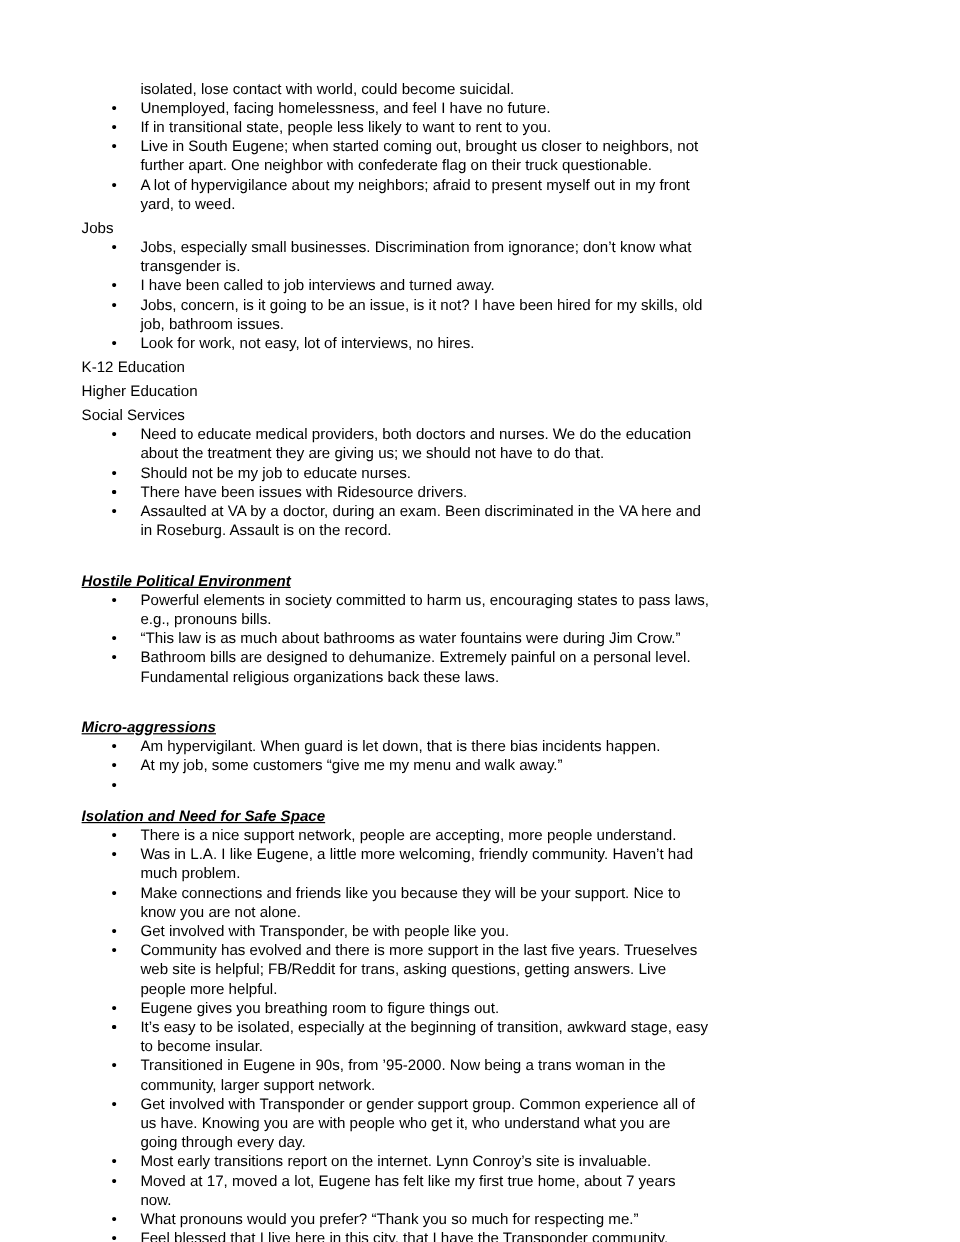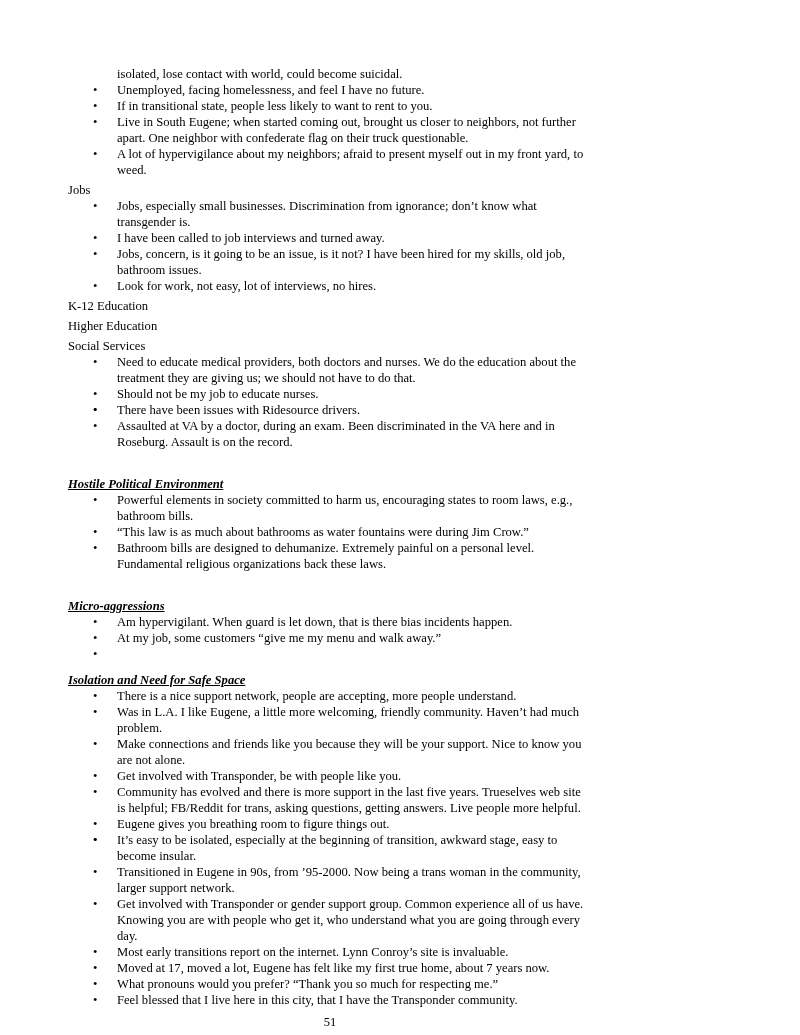--- a/index.html
+++ b/index.html
@@ -7,21 +7,21 @@
     padding: 0;
     background: #ffffff;
   }
   .page {
     width: 660px;
     height: 1035px;
     box-sizing: border-box;
     padding: 66px 68px 0 68px;
     background: #ffffff;
     color: #000000;
-    font-family: Liberation Serif, serif;
+    font-family: Liberation Sans, sans-serif;
     font-size: 12.6px;
     line-height: 16px;
     overflow: hidden;
     position: relative;
   }
   .section { margin: 0; }
   .section + .section { margin-top: 4px; }
   .section--emphasis { margin-top: 26px !important; }
   .section-heading {
     font-size: 12.6px;
@@ -93,21 +93,21 @@
           <li><span class="marker">•</span><span>Need to educate medical providers, both doctors and nurses. We do the education about the treatment they are giving us; we should not have to do that.</span></li>
           <li><span class="marker">•</span><span>Should not be my job to educate nurses.</span></li>
           <li><span class="marker">•</span></li>
           <li><span class="marker">•</span><span>There have been issues with Ridesource drivers.</span></li>
           <li><span class="marker">•</span><span>Assaulted at VA by a doctor, during an exam. Been discriminated in the VA here and in Roseburg. Assault is on the record.</span></li>
         </ul>
       </section>
       <section class="section section--emphasis">
         <h2 class="section-heading">Hostile Political Environment</h2>
         <ul class="bullets">
-          <li><span class="marker">•</span><span>Powerful elements in society committed to harm us, encouraging states to room laws, e.g., bathroom bills.</span></li>
+          <li><span class="marker">•</span><span>Powerful elements in society committed to harm us, encouraging states to pass laws, e.g., pronouns bills.</span></li>
           <li><span class="marker">•</span><span>“This law is as much about bathrooms as water fountains were during Jim Crow.”</span></li>
           <li><span class="marker">•</span><span>Bathroom bills are designed to dehumanize. Extremely painful on a personal level. Fundamental religious organizations back these laws.</span></li>
         </ul>
       </section>
       <section class="section section--emphasis">
         <h2 class="section-heading">Micro-aggressions</h2>
         <ul class="bullets">
           <li><span class="marker">•</span><span>Am hypervigilant. When guard is let down, that is there bias incidents happen.</span></li>
           <li><span class="marker">•</span><span>At my job, some customers “give me my menu and walk away.”</span></li>
           <li><span class="marker">•</span></li>

